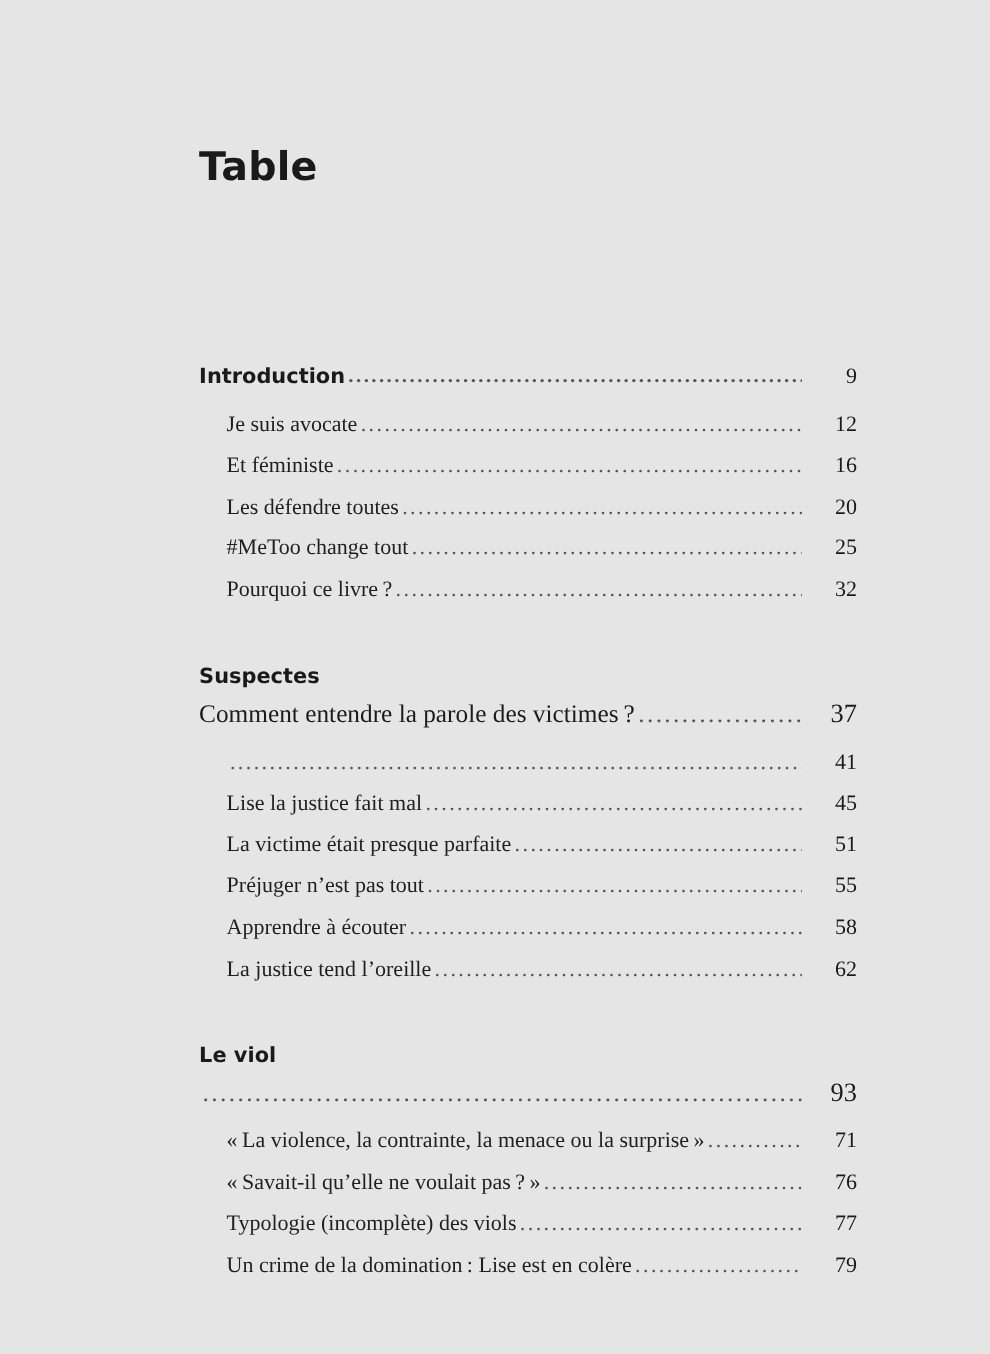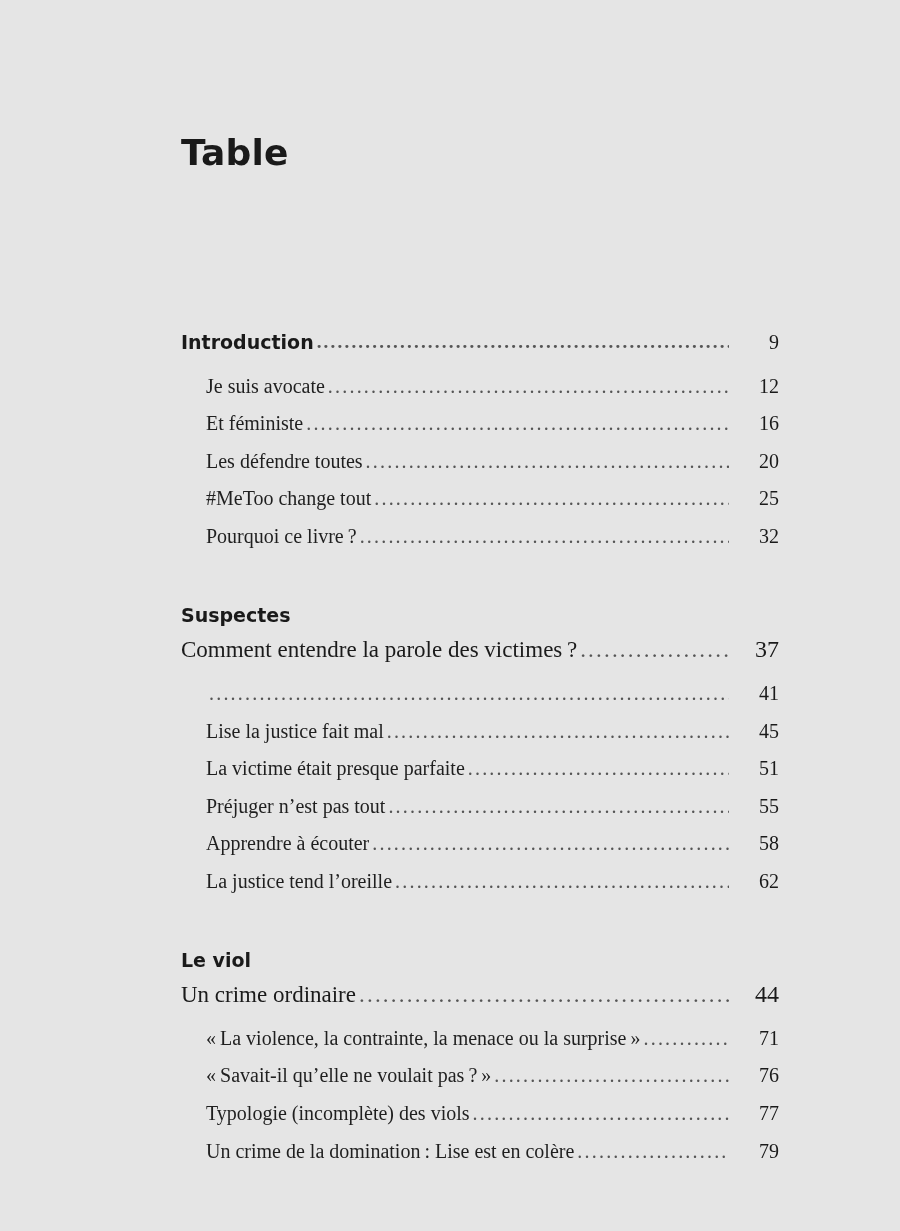--- a/index.html
+++ b/index.html
@@ -240,23 +240,22 @@
               <span class="leader"></span>
               <span class="page-num">62</span>
             </div>
           </div>
         </div>
       </div>
       <div class="section">
         <div class="part-label">Le viol</div>
         <div class="entry-serif">
           <div class="row">
-            <span class="row-label">Un crime ordinaire</span>
             <span class="leader"></span>
-            <span class="page-num">44</span>
+            <span class="page-num">93</span>
           </div>
         </div>
         <div class="sub-entries">
           <div class="entry-sub">
             <div class="row">
               <span class="row-label">« La violence, la contrainte, la menace ou la surprise »</span>
               <span class="leader"></span>
               <span class="page-num">71</span>
             </div>
           </div>

